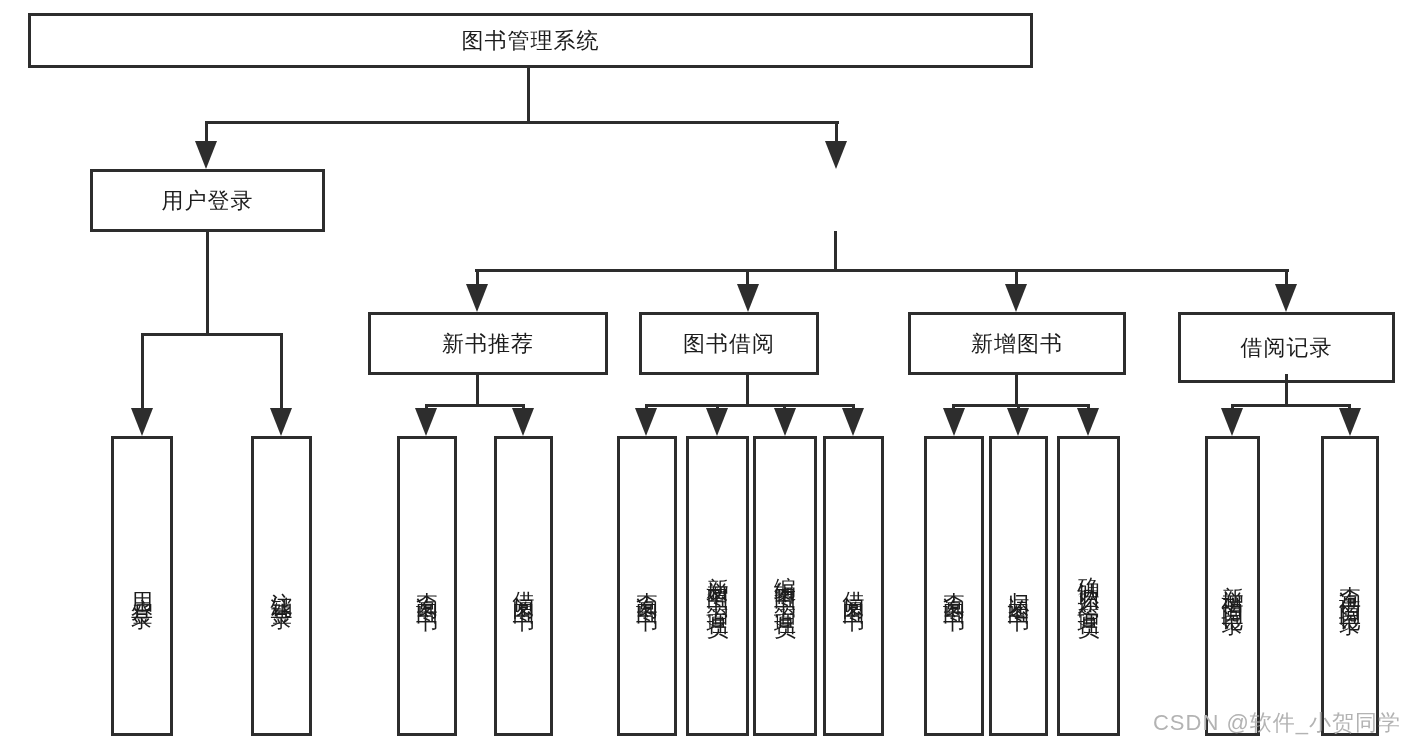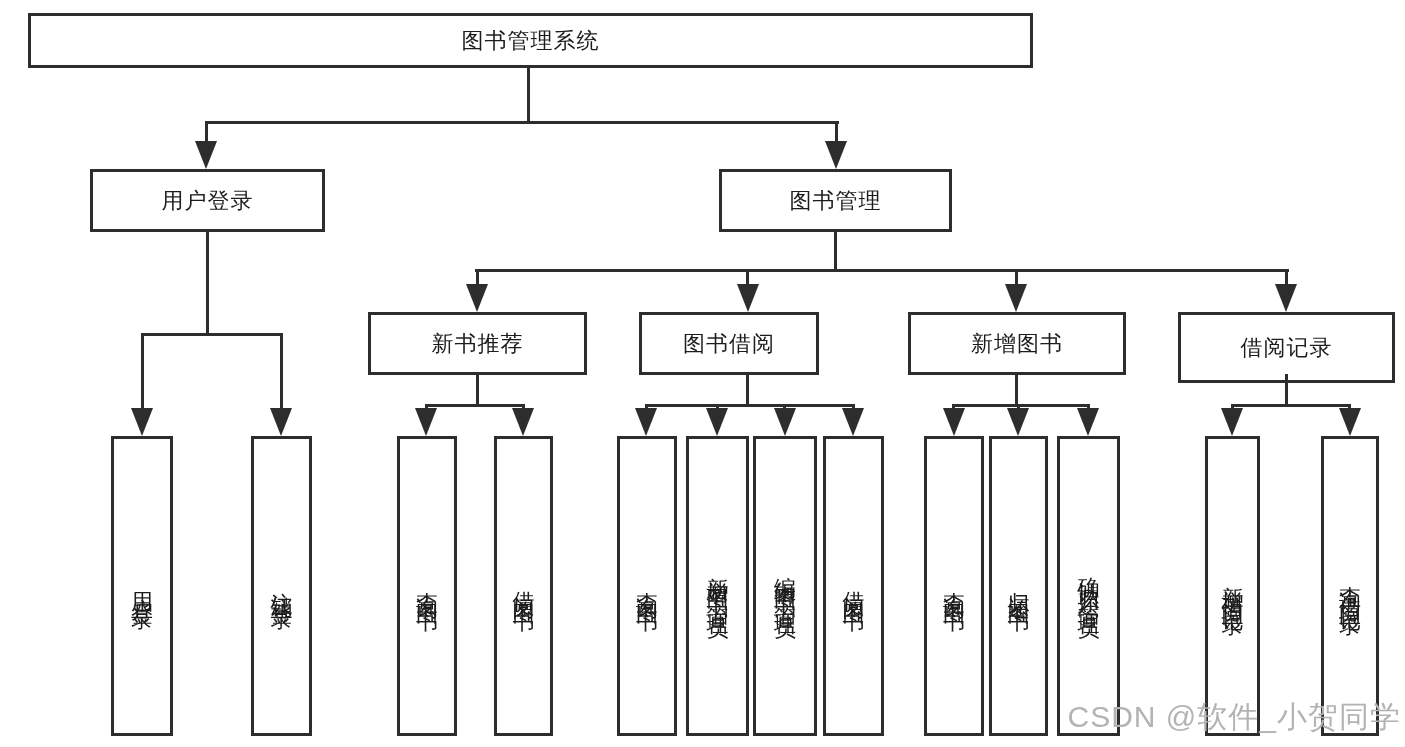--- a/index.html
+++ b/index.html
@@ -19,59 +19,58 @@
     font-size:22px;letter-spacing:6px;line-height:1;
   }
   .line{position:absolute;background:#2d2d2d;}
   .arrow{
     position:absolute;width:0;height:0;
     border-left:11px solid transparent;border-right:11px solid transparent;
     border-top:28px solid #2d2d2d;
   }
   .watermark{
     position:absolute;right:12px;bottom:9px;z-index:5;
-    font-size:30px;color:#b3b3b3;letter-spacing:1px;white-space:nowrap;
+    font-size:22px;color:#b3b3b3;letter-spacing:1px;white-space:nowrap;
   }
 </style>
 </head>
 <body>
 
 <div class="canvas">
 
   <div class="node" style="left:20px;top:13px;width:1005px;height:55px">图书管理系统</div>
 
   <div class="line" style="left:519px;top:66px;width:3px;height:58px"></div>
   <div class="line" style="left:197px;top:121px;width:634px;height:3px"></div>
   <div class="line" style="left:197px;top:121px;width:3px;height:24px"></div>
   <div class="arrow" style="left:187px;top:141px"></div>
   <div class="line" style="left:827px;top:121px;width:3px;height:24px"></div>
   <div class="arrow" style="left:817px;top:141px"></div>
 
   <div class="node" style="left:82px;top:169px;width:235px;height:63px">用户登录</div>
-  <div class="node" style="left:711px;top:169px;width:233px;height:63px">图书管理</div>
 
   <div class="line" style="left:198px;top:230px;width:3px;height:106px"></div>
   <div class="line" style="left:133px;top:333px;width:142px;height:3px"></div>
   <div class="line" style="left:133px;top:333px;width:3px;height:78px"></div>
   <div class="arrow" style="left:123px;top:408px"></div>
   <div class="line" style="left:272px;top:333px;width:3px;height:78px"></div>
   <div class="arrow" style="left:262px;top:408px"></div>
 
   <div class="line" style="left:826px;top:231px;width:3px;height:41px"></div>
   <div class="line" style="left:467px;top:269px;width:814px;height:3px"></div>
   <div class="line" style="left:468px;top:269px;width:3px;height:18px"></div>
   <div class="arrow" style="left:458px;top:284px"></div>
   <div class="line" style="left:738px;top:269px;width:3px;height:18px"></div>
   <div class="arrow" style="left:729px;top:284px"></div>
   <div class="line" style="left:1007px;top:269px;width:3px;height:18px"></div>
   <div class="arrow" style="left:997px;top:284px"></div>
   <div class="line" style="left:1277px;top:269px;width:3px;height:18px"></div>
   <div class="arrow" style="left:1267px;top:284px"></div>
 
-  <div class="node" style="left:360px;top:312px;width:219px;height:63px">新书推荐</div>
+  <div class="node" style="left:360px;top:312px;width:240px;height:63px">新书推荐</div>
   <div class="node" style="left:631px;top:312px;width:180px;height:63px">图书借阅</div>
   <div class="node" style="left:900px;top:312px;width:218px;height:63px">新增图书</div>
   <div class="node" style="left:1170px;top:312px;width:217px;height:71px">借阅记录</div>
 
   <div class="line" style="left:468px;top:374px;width:3px;height:33px"></div>
   <div class="line" style="left:417px;top:404px;width:100px;height:3px"></div>
   <div class="line" style="left:417px;top:404px;width:3px;height:8px"></div>
   <div class="arrow" style="left:407px;top:408px"></div>
   <div class="line" style="left:514px;top:404px;width:3px;height:8px"></div>
   <div class="arrow" style="left:504px;top:408px"></div>

